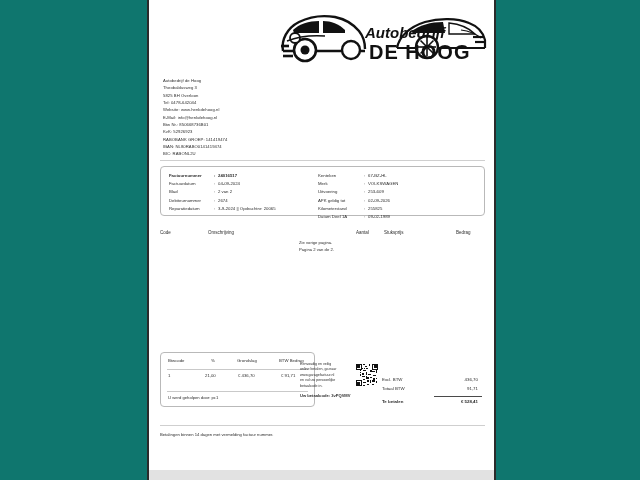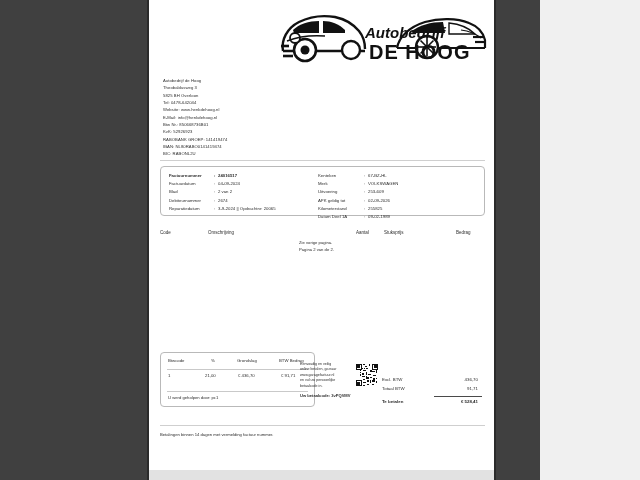--- a/index.html
+++ b/index.html
@@ -8,22 +8,22 @@
     width: 640px;
     height: 480px;
     overflow: hidden;
     background: #f0f0f0;
     font-family: "Liberation Sans", sans-serif;
   }
 
   #viewer {
     position: absolute;
     left: 0; top: 0;
-    width: 540px; height: 480px;
-    background: #404040;
+    width: 640px; height: 480px;
+    background: #0f766e;
   }
 
   
   .rule {
     position: absolute;
     top: 0;
     width: 2px;
     height: 480px;
     background: #2b2b2b;
   }

